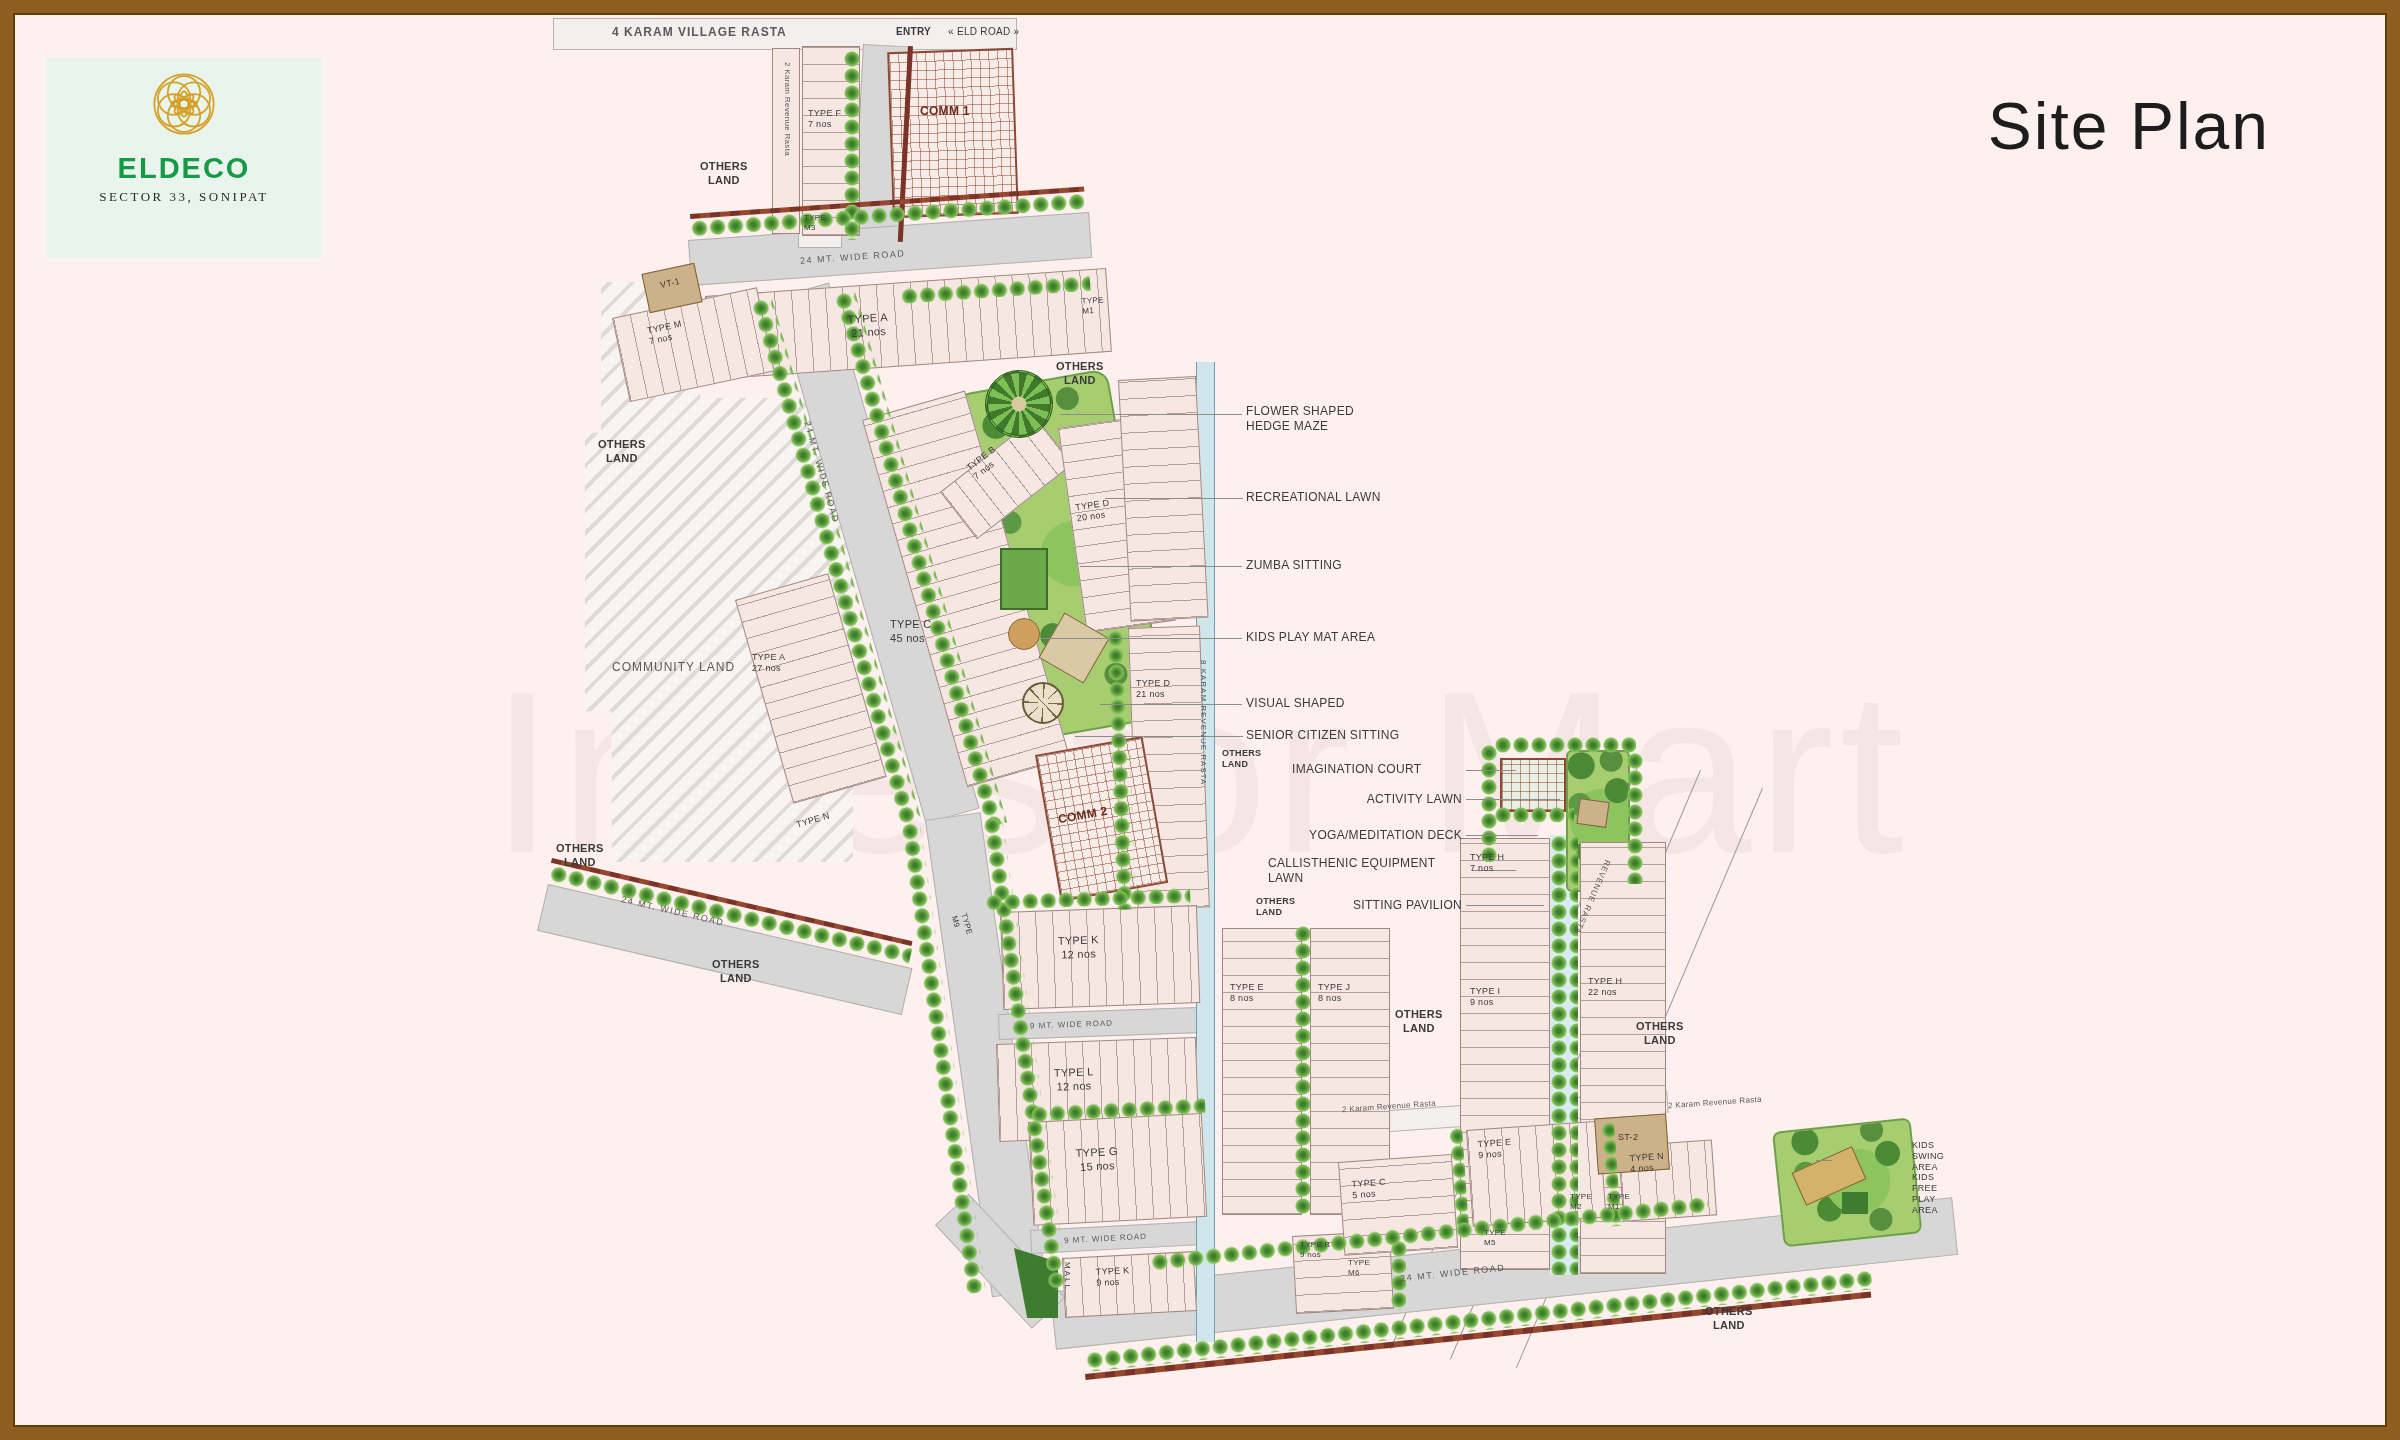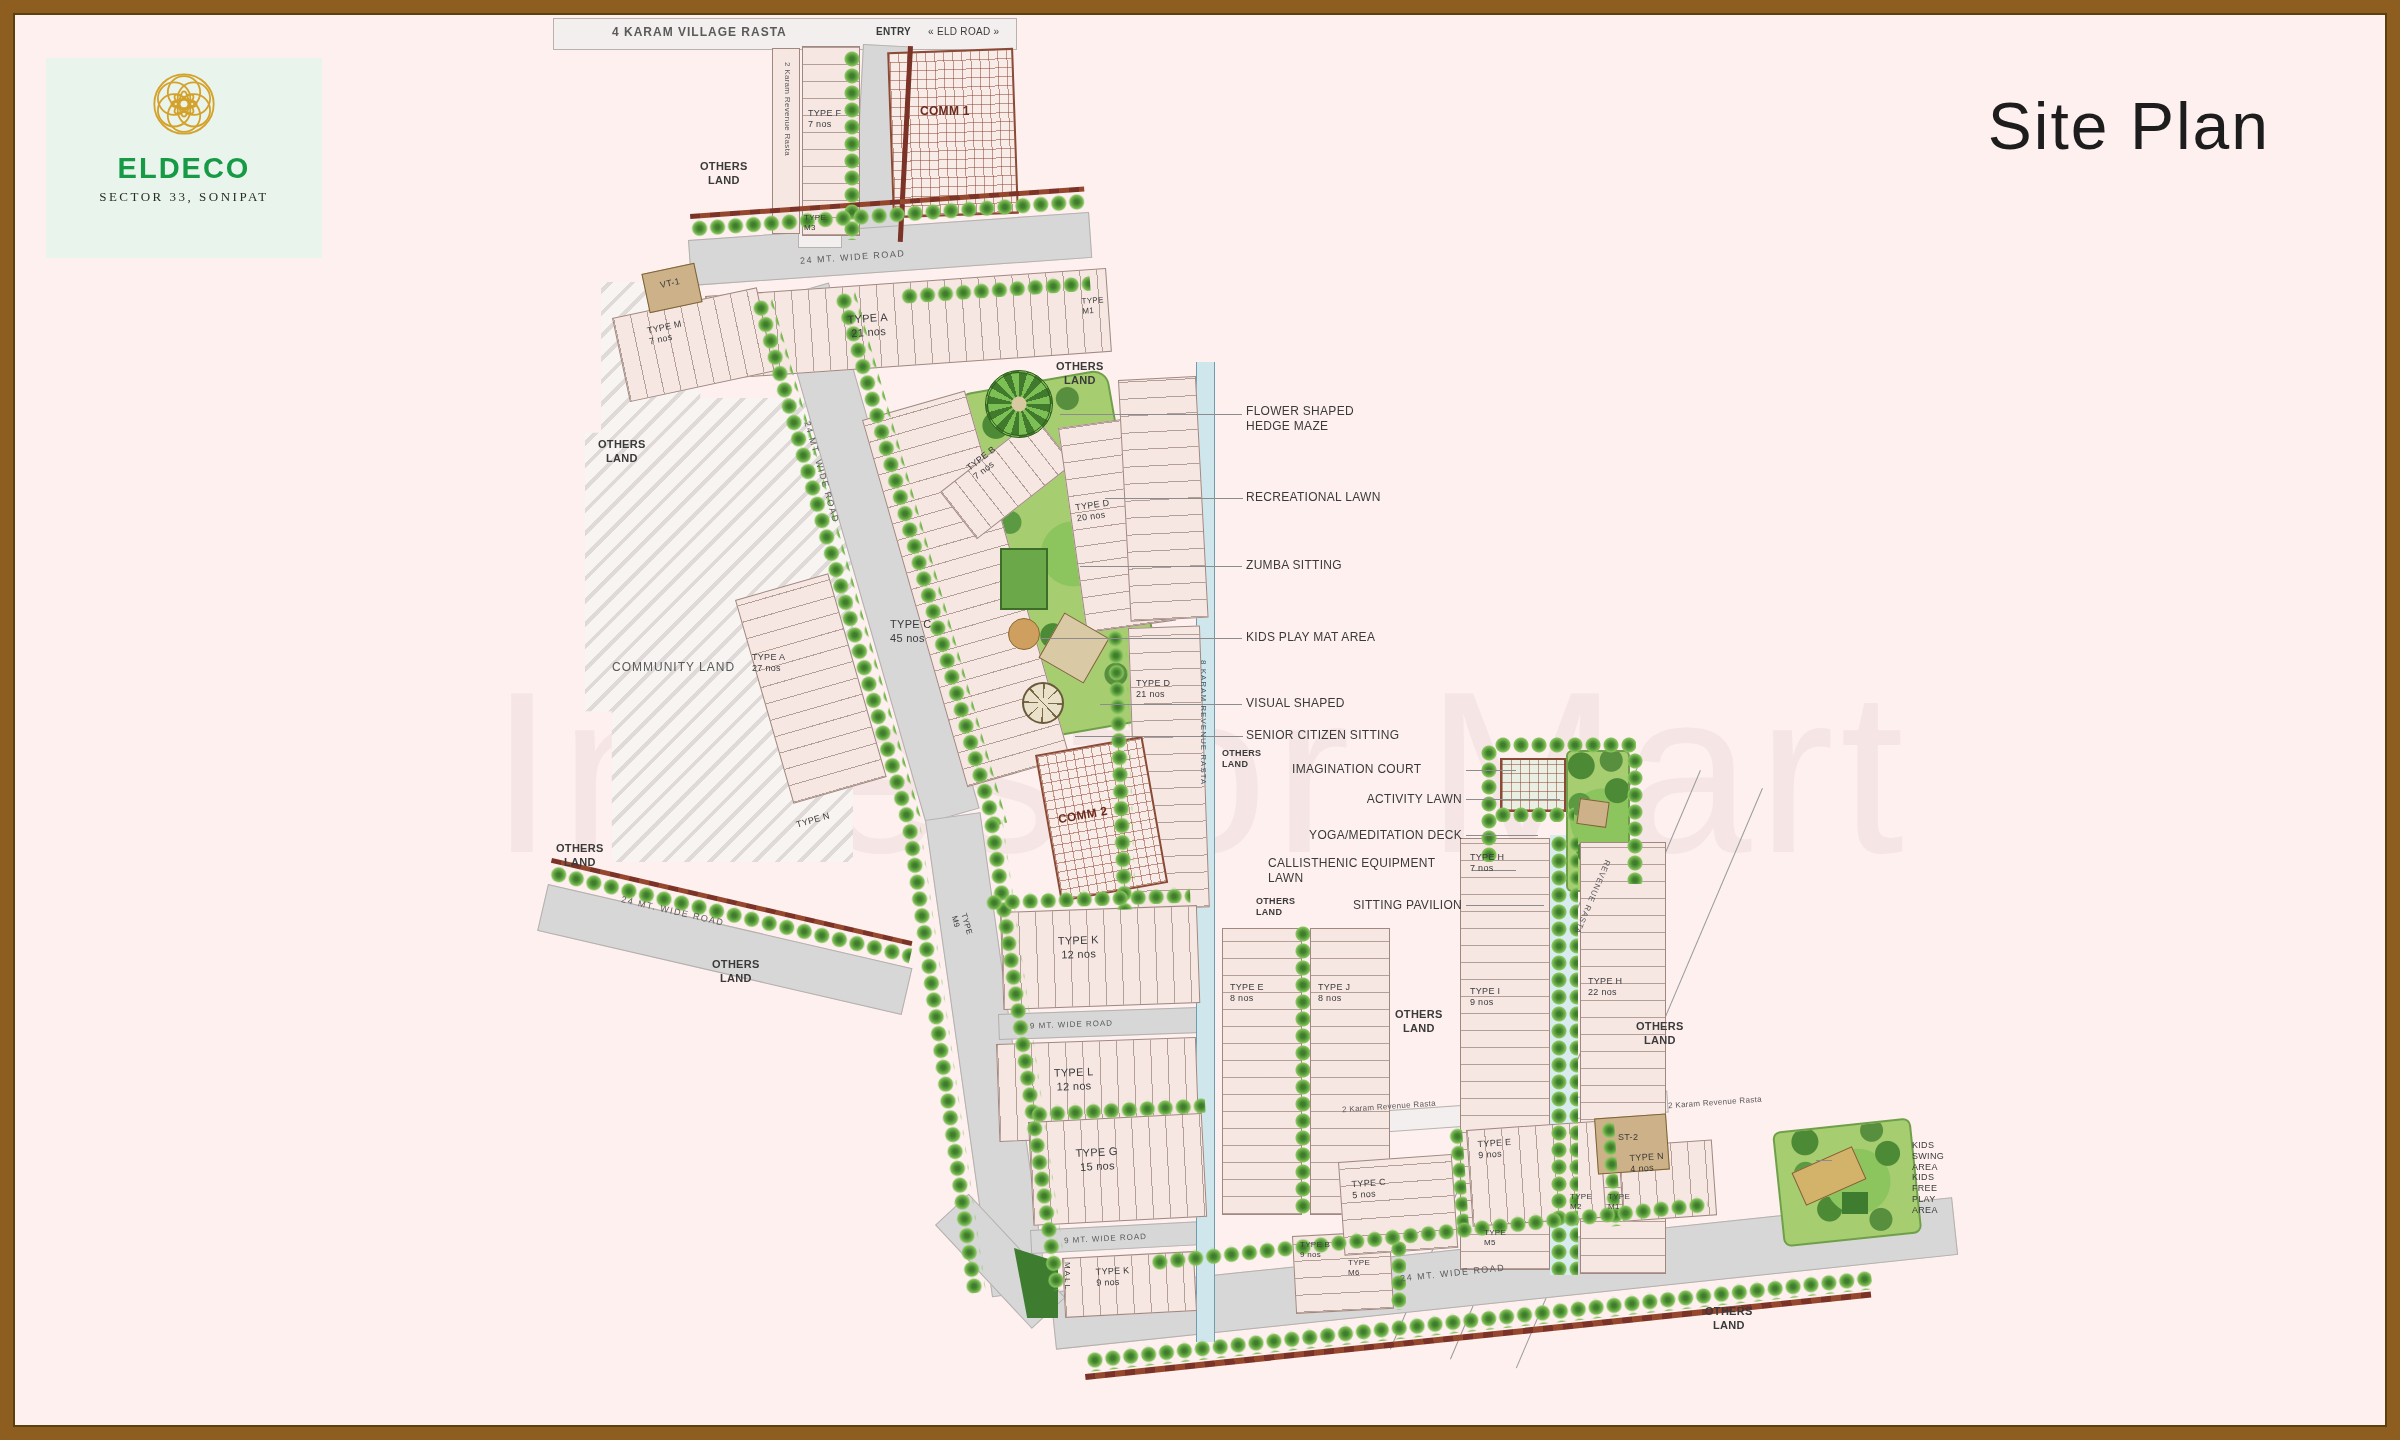--- a/index.html
+++ b/index.html
@@ -2,21 +2,21 @@
 <html><head>
 <meta charset="utf-8">
 <style>
   html,body{margin:0;padding:0;background:#fdf0ef;}
   body{width:2400px;height:1440px;position:relative;font-family:"Liberation Sans",sans-serif;overflow:hidden;}
   #frame{position:absolute;inset:0;border:13px solid #8d5e20;box-shadow:inset 0 0 0 2px #58400f;pointer-events:none;z-index:60;}
   #plan{position:absolute;inset:0;overflow:hidden;}
   .abs{position:absolute;}
   .lbl{position:absolute;font-size:11px;line-height:1.25;color:#3a3a3a;white-space:pre-line;letter-spacing:.3px;z-index:30;}
   .b{font-weight:bold;}
-  .s8{font-size:8px;} .s9{font-size:9px;} .s10{font-size:10px;} .s12{font-size:12px;}
+  .s8{font-size:8px;} .s9{font-size:9px;} .s10{font-size:10px;margin-left:20px;} .s12{font-size:12px;}
   .gray{color:#5a5a5a;} .maroon{color:#6b2a1e;} .blue{color:#3d5866;}
   .road{position:absolute;background:#d7d7d7;border:1px solid #b5b0ad;z-index:5;}
   .roadw{position:absolute;background:#f2efee;border:1px solid #b7b2af;z-index:5;}
   .plot{position:absolute;background:#f6e7e3;border:1px solid #a08880;z-index:8;}
   .div-v{background-image:repeating-linear-gradient(90deg,rgba(125,100,92,.55) 0 1px,transparent 1px 17px);}
   .div-h{background-image:repeating-linear-gradient(0deg,rgba(125,100,92,.55) 0 1px,transparent 1px 17px);}
   .trees{position:absolute;background-image:radial-gradient(circle at 9px 9px,#3f7d2c 2px,#63a643 5px,#8ac55f 7px,rgba(0,0,0,0) 8px);background-size:18px 17px;z-index:12;}
   .hedge{position:absolute;background:repeating-linear-gradient(90deg,#76someone 0 0);background:repeating-linear-gradient(90deg,#7a3326 0 10px,#96482f 10px 20px);z-index:11;}
   .grid-bldg{position:absolute;background-color:#f7ece7;background-image:repeating-linear-gradient(0deg,rgba(140,60,40,.5) 0 1px,transparent 1px 9px),repeating-linear-gradient(90deg,rgba(140,60,40,.5) 0 1px,transparent 1px 9px);border:2px solid #8a4a36;z-index:9;}
   .hatch{position:absolute;background:repeating-linear-gradient(135deg,#dfdad7 0 4px,#f8f4f2 4px 16px);z-index:3;}

